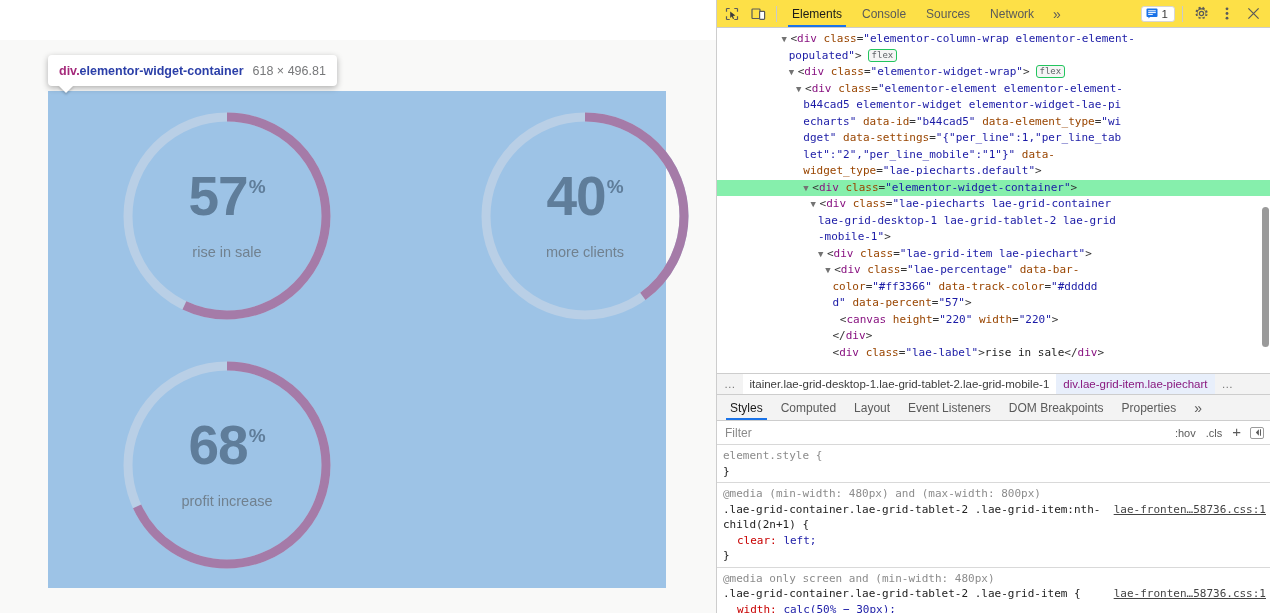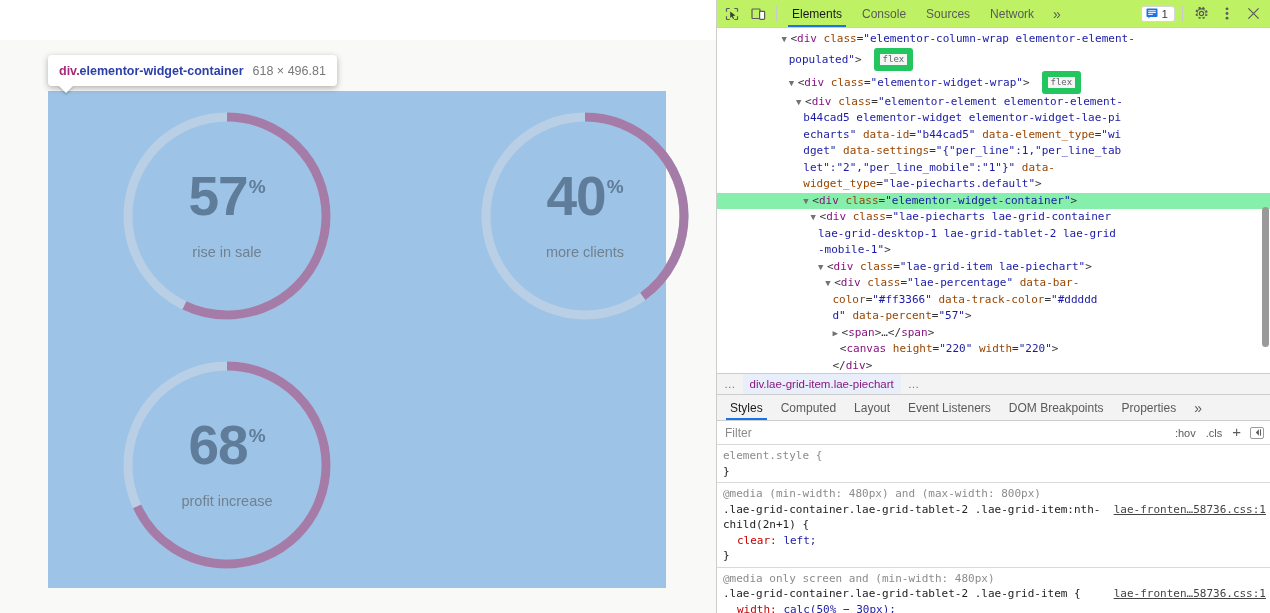--- a/index.html
+++ b/index.html
@@ -116,21 +116,21 @@
     border-left: 1px solid #cdcdcd;
     display: flex; flex-direction: column;
     font-family: "Liberation Sans", sans-serif;
   }
 
   
   #dt-toolbar {
     height: 28px; min-height: 28px;
     display: flex; align-items: center;
     border-bottom: 1px solid #cdcdcd;
-    background: #bef264;
+    background: #fde047;
     padding: 0 4px 0 2px;
     position: relative;
   }
   .tb-icon-btn {
     width: 26px; height: 24px;
     display: flex; align-items: center; justify-content: center;
     cursor: pointer;
   }
   .tb-sep {
     width: 1px; height: 16px; background: #cacaca; margin: 0 5px;
@@ -178,24 +178,24 @@
   .dom-line { padding-left: 6px; white-space: pre-wrap; }
   .dom-line.sel { background: #86efac; }
   .tw { color: #737373; font-size: 9px; display:inline-block; width: 9px; }
   .tag { color: #881280; }
   .attr { color: #994500; }
   .val { color: #1a1aa6; }
   .punct { color: #333; }
   .txt { color: #222; }
   .flexbadge {
     display: inline-block;
-    border: 6px solid #22c55e; border-radius: 3px;
+    border: 1px solid #22c55e; border-radius: 3px;
     background: #f5f5f5; color: #5f6368;
     font-size: 9px; line-height: 11px;
-    padding: 0 3px; margin-left: 12px;
+    padding: 0 3px; margin-left: 6px;
     vertical-align: 1px;
     text-align: right;
   }
   #dom-scrollbar {
     position: absolute; right: 0; top: 3px;
     width: 9px; height: 342px;
   }
   #dom-scrollthumb {
     position: absolute; right: 1px; top: 176px;
     width: 7px; height: 140px;
@@ -431,32 +431,32 @@
           <div class="dom-line"><span style="display:inline-block;width:80.3px"></span><span class="val">let":"2","per_line_mobile":"1"}"</span><span class="punct"> </span><span class="attr">data-</span></div>
           <div class="dom-line"><span style="display:inline-block;width:80.3px"></span><span class="attr">widget_type</span><span class="punct">=</span><span class="val">"lae-piecharts.default"</span><span class="punct">&gt;</span></div>
           <div class="dom-line sel"><span style="display:inline-block;width:80.3px"></span><span class="tw">▼</span><span class="punct">&lt;</span><span class="tag">div</span><span class="punct"> </span><span class="attr">class</span><span class="punct">=</span><span class="val">"elementor-widget-container"</span><span class="punct">&gt;</span></div>
           <div class="dom-line"><span style="display:inline-block;width:87.6px"></span><span class="tw">▼</span><span class="punct">&lt;</span><span class="tag">div</span><span class="punct"> </span><span class="attr">class</span><span class="punct">=</span><span class="val">"lae-piecharts lae-grid-container</span></div>
           <div class="dom-line"><span style="display:inline-block;width:94.89999999999999px"></span><span class="val">lae-grid-desktop-1 lae-grid-tablet-2 lae-grid</span></div>
           <div class="dom-line"><span style="display:inline-block;width:94.89999999999999px"></span><span class="val">-mobile-1"</span><span class="punct">&gt;</span></div>
           <div class="dom-line"><span style="display:inline-block;width:94.89999999999999px"></span><span class="tw">▼</span><span class="punct">&lt;</span><span class="tag">div</span><span class="punct"> </span><span class="attr">class</span><span class="punct">=</span><span class="val">"lae-grid-item lae-piechart"</span><span class="punct">&gt;</span></div>
           <div class="dom-line"><span style="display:inline-block;width:102.2px"></span><span class="tw">▼</span><span class="punct">&lt;</span><span class="tag">div</span><span class="punct"> </span><span class="attr">class</span><span class="punct">=</span><span class="val">"lae-percentage"</span><span class="punct"> </span><span class="attr">data-bar-</span></div>
           <div class="dom-line"><span style="display:inline-block;width:109.5px"></span><span class="attr">color</span><span class="punct">=</span><span class="val">"#ff3366"</span><span class="punct"> </span><span class="attr">data-track-color</span><span class="punct">=</span><span class="val">"#ddddd</span></div>
           <div class="dom-line"><span style="display:inline-block;width:109.5px"></span><span class="val">d"</span><span class="punct"> </span><span class="attr">data-percent</span><span class="punct">=</span><span class="val">"57"</span><span class="punct">&gt;</span></div>
-          <div class="dom-line"><span style="display:inline-block;width:109.5px"></span><span class="tw">▶</span><span class="punct">&lt;</span><span class="tag">span</span><span class="punct">&gt;…&lt;/</span><span class="tag">span</span><span class="punct">&gt;</span></div>
           <div class="dom-line"><span style="display:inline-block;width:116.8px"></span><span class="punct">&lt;</span><span class="tag">canvas</span><span class="punct"> </span><span class="attr">height</span><span class="punct">=</span><span class="val">"220"</span><span class="punct"> </span><span class="attr">width</span><span class="punct">=</span><span class="val">"220"</span><span class="punct">&gt;</span></div>
           <div class="dom-line"><span style="display:inline-block;width:109.5px"></span><span class="punct">&lt;/</span><span class="tag">div</span><span class="punct">&gt;</span></div>
           <div class="dom-line"><span style="display:inline-block;width:109.5px"></span><span class="punct">&lt;</span><span class="tag">div</span><span class="punct"> </span><span class="attr">class</span><span class="punct">=</span><span class="val">"lae-label"</span><span class="punct">&gt;</span><span class="txt">rise in sale</span><span class="punct">&lt;/</span><span class="tag">div</span><span class="punct">&gt;</span></div>
         </div>
       <div id="dom-scrollbar">
         <div id="dom-scrollthumb"></div>
       </div>
     </div>
 
     <div id="dt-breadcrumb">
         <div class="crumb ell">…</div>
+        <div class="crumb plain">itainer.lae-grid-desktop-1.lae-grid-tablet-2.lae-grid-mobile-1</div>
         <div class="crumb sel">div.lae-grid-item.lae-piechart</div>
         <div class="crumb ell">…</div>
       </div>
 
     <div id="styles-tabs">
         <div class="st-tab active">Styles</div>
         <div class="st-tab">Computed</div>
         <div class="st-tab">Layout</div>
         <div class="st-tab">Event Listeners</div>
         <div class="st-tab">DOM Breakpoints</div>

